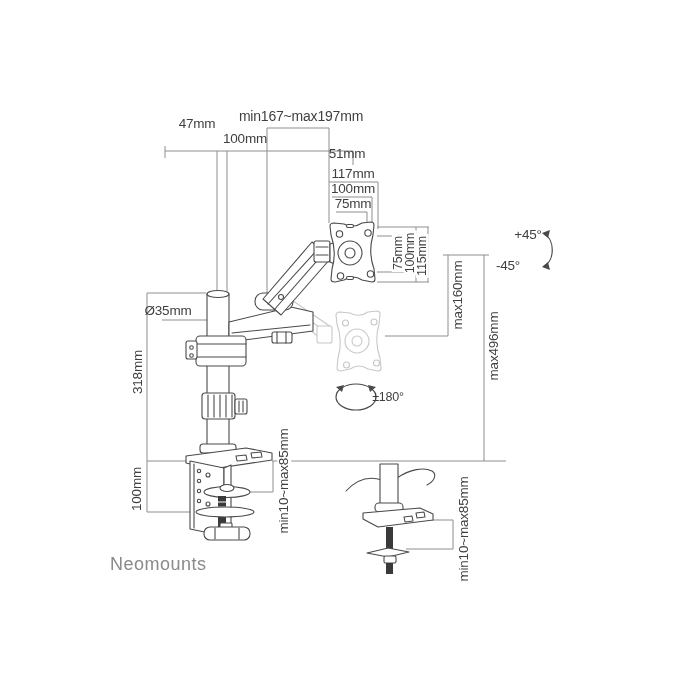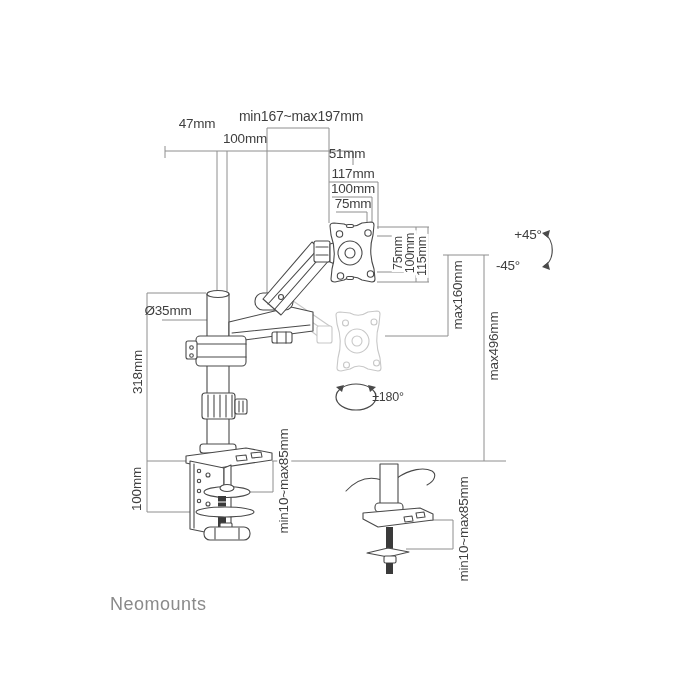--- a/index.html
+++ b/index.html
@@ -10,21 +10,21 @@
   .canvas svg{position:absolute;left:0;top:0;}
   .lbl{
     position:absolute;transform:translate(-50%,-50%);
     font-size:13.5px;color:#3f3f3f;white-space:nowrap;line-height:1;
     letter-spacing:-0.2px;
   }
   .lbl.v{transform:translate(-50%,-50%) rotate(-90deg);}
   .lbl.bg{background:#ffffff;padding:0 2px;}
   .lbl.small{font-size:12.5px;}
   .brand{
-    position:absolute;left:110px;top:594px;
+    position:absolute;left:110px;top:554px;
     font-size:18px;color:#8a8a8a;letter-spacing:0.5px;font-weight:500;
   }
 </style>
 </head>
 <body>
 
 <div class="canvas">
 
 <svg width="700" height="700" viewBox="0 0 700 700">
 

